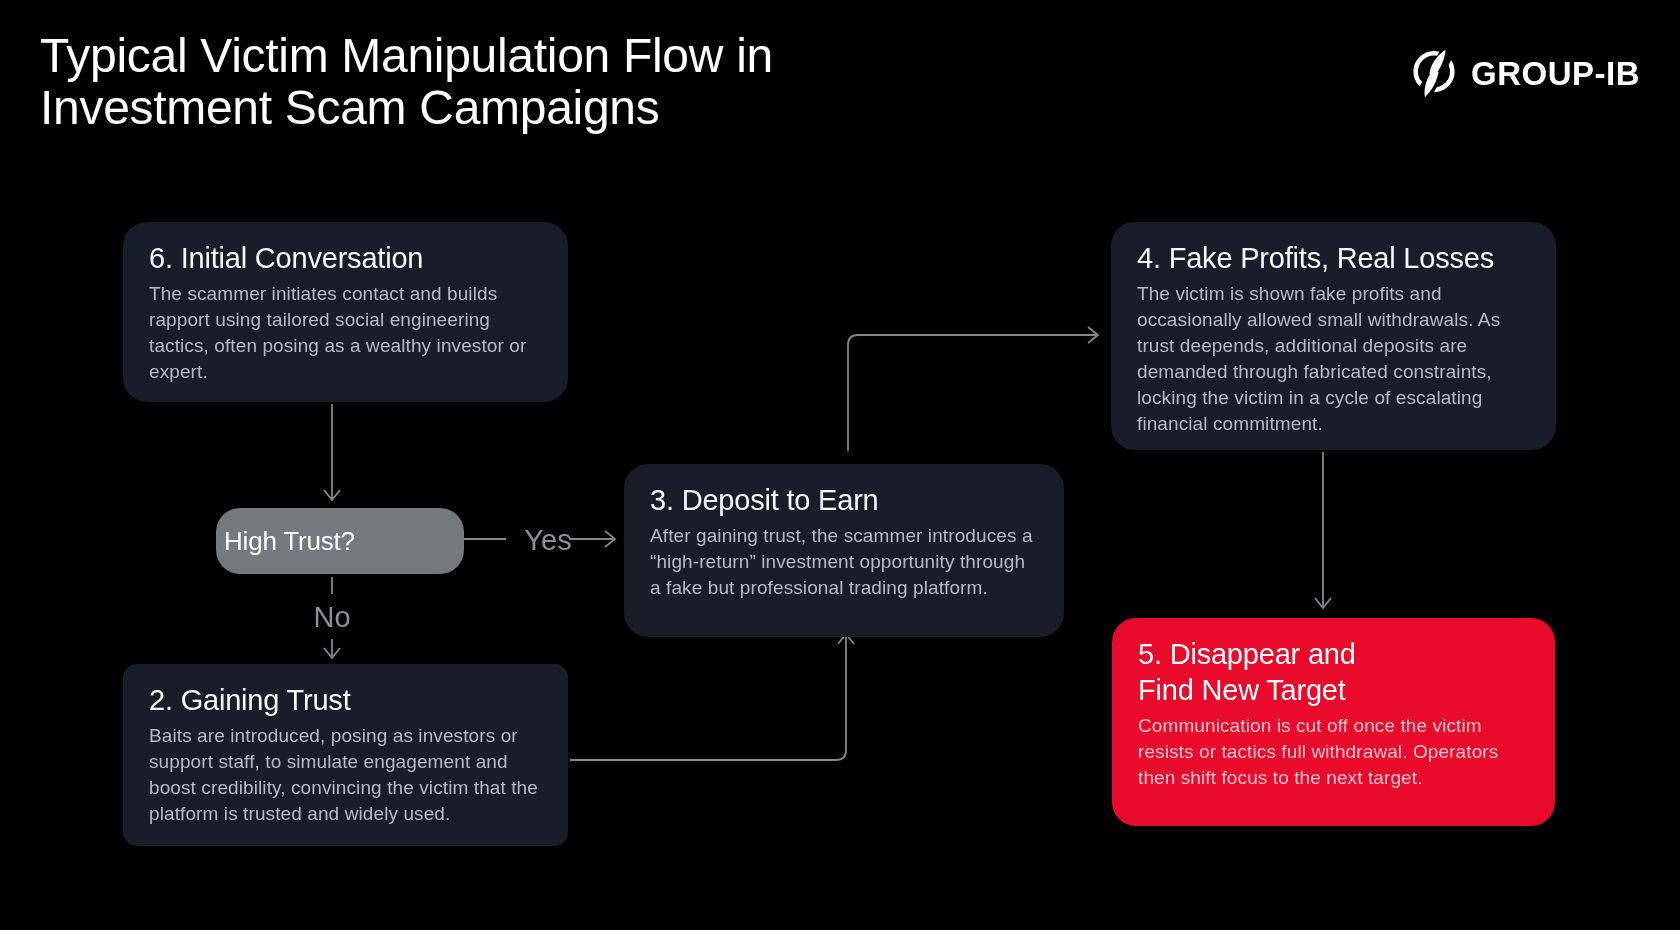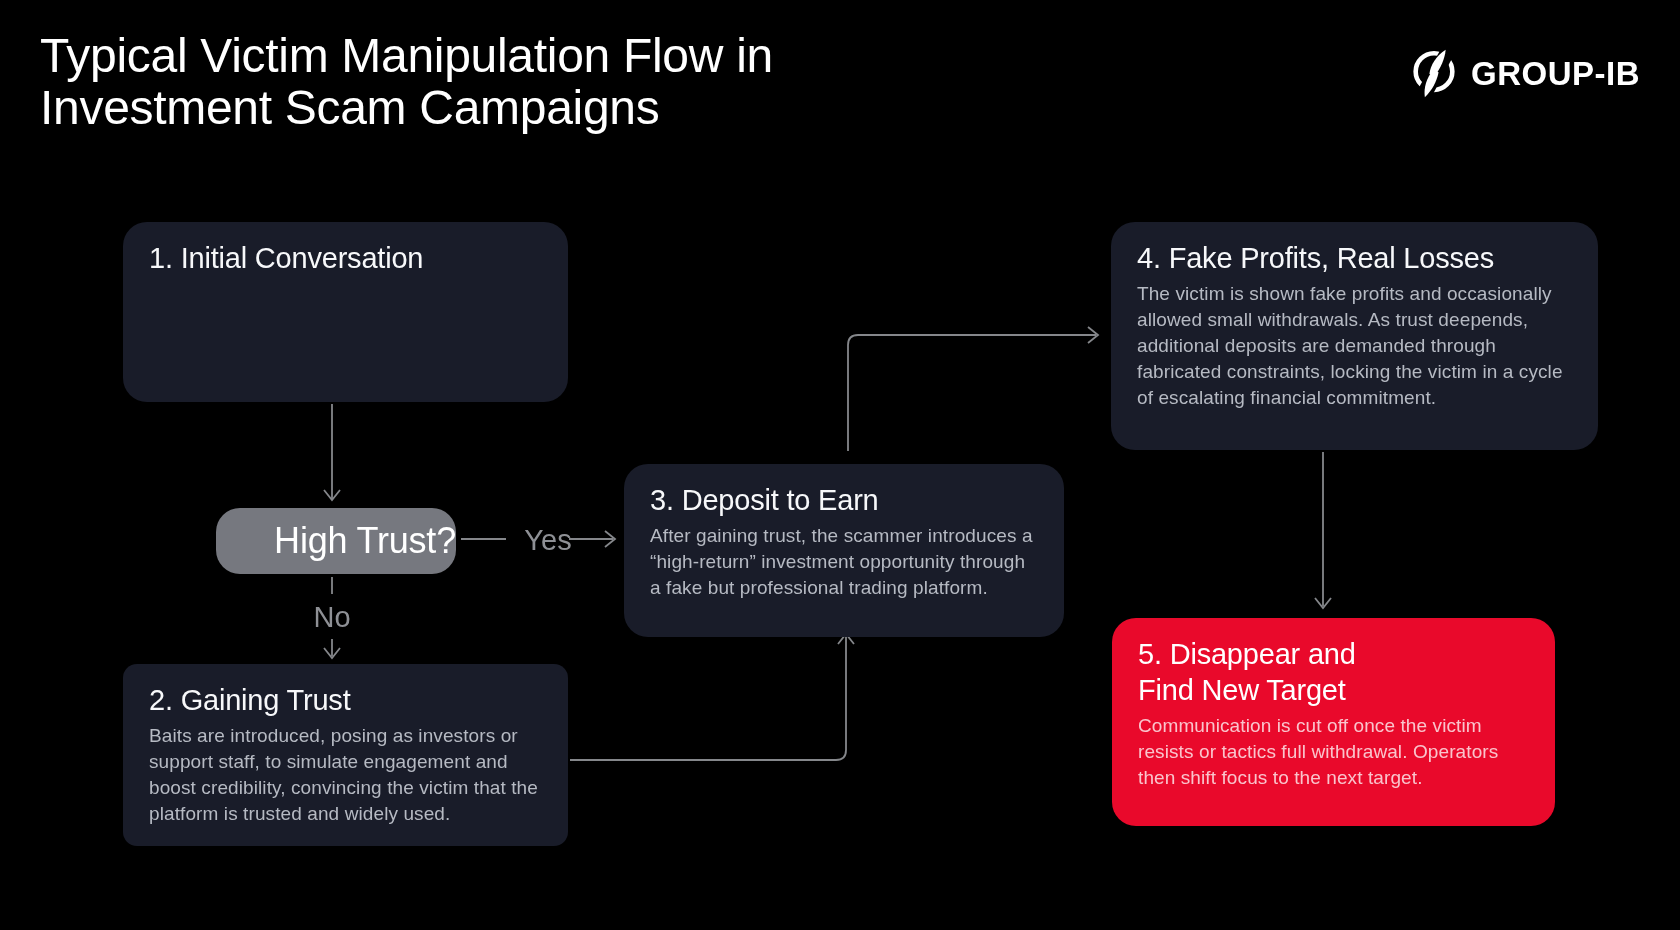--- a/index.html
+++ b/index.html
@@ -46,29 +46,29 @@
     font-size: 19px; line-height: 26px; font-weight: 400;
     letter-spacing: 0.1px;
   }
   .card-red { background: #E9092B; }
   .card-red .card-title { color: #FFFFFF; margin-bottom: 0; }
   .card-red .card-title.last { margin-bottom: 5px; }
   .card-red .card-body { color: rgba(255,255,255,0.76); }
   #box1 { left: 123px; top: 222px; width: 445px; height: 180px; }
   #box2 { left: 123px; top: 664px; width: 445px; height: 182px; border-radius: 14px; }
   #box3 { left: 624px; top: 452px; width: 440px; height: 173px; margin-top: 12px; }
-  #box4 { left: 1111px; top: 222px; width: 487px; height: 228px; }
+  #box4 { left: 1111px; top: 222px; width: 445px; height: 228px; }
   #box5 { left: 1112px; top: 618px; width: 443px; height: 208px; }
   .decision-pill {
     position: absolute; left: 216px; top: 508px;
     width: 240px; height: 66px;
     background: #76787F;
     border-radius: 24px;
-    display: flex; align-items: center; justify-content: flex-end;
-    color: #FFFFFF; font-size: 36px; letter-spacing: -0.2px;
+    display: flex; align-items: center; justify-content: flex-start;
+    color: #FFFFFF; font-size: 26px; letter-spacing: -0.2px; padding-left: 8px;
   }
   .edge-label {
     position: absolute;
     transform: translate(-50%, -50%);
     color: #8E9095; font-size: 29px;
   }
   #label-yes { left: 548px; top: 540px; }
   #label-no  { left: 332px; top: 617px; }
   .connectors { position: absolute; left: 0; top: 0; width: 1680px; height: 930px; }
   .connectors path, .connectors polyline {
@@ -118,21 +118,22 @@
       <path d="M848 451 L848 345 Q848 335 858 335 L1096 335"></path>
       <polyline points="1088,327 1098,335 1088,343"></polyline>
     </g>
     <g>
       <path d="M1323 452 L1323 606"></path>
       <polyline points="1315,598 1323,608 1331,598"></polyline>
     </g>
   </svg>
 
   <div class="card" id="box1">
-    <div class="card-title">1. Initial Conversation</div>
+    <div class="card-title">6. Initial Conversation</div>
+    <div class="card-body">The scammer initiates contact and builds rapport using tailored social engineering tactics, often posing as a wealthy investor or expert.</div>
   </div>
 
   <div class="card" id="box2">
     <div class="card-title">2. Gaining Trust</div>
     <div class="card-body">Baits are introduced, posing as investors or support staff, to simulate engagement and boost credibility, convincing the victim that the platform is trusted and widely used.</div>
   </div>
 
   <div class="card" id="box3">
     <div class="card-title">3. Deposit to Earn</div>
     <div class="card-body">After gaining trust, the scammer introduces a “high-return” investment opportunity through a fake but professional trading platform.</div>

